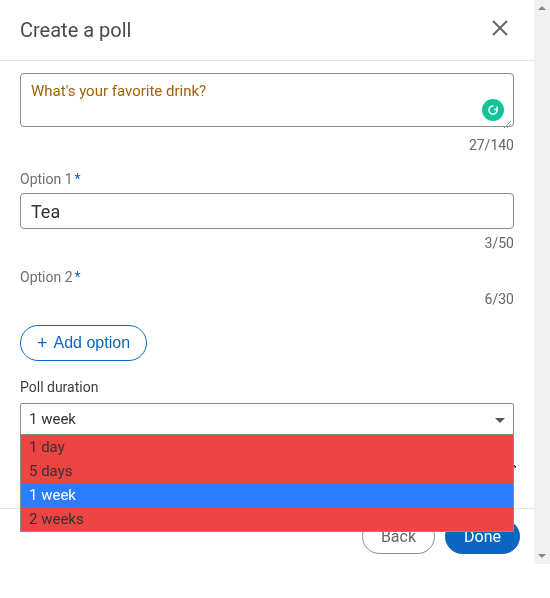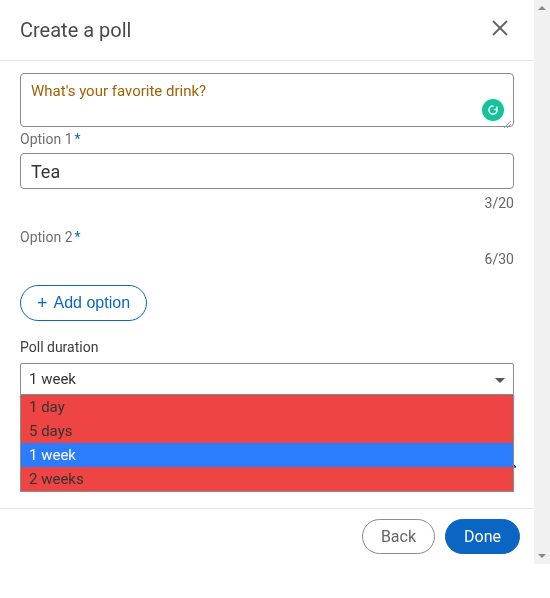--- a/index.html
+++ b/index.html
@@ -265,27 +265,28 @@
           <svg width="14" height="14" viewBox="0 0 24 24">
             <path d="M19 12 A7 7 0 1 1 12 5" fill="none" stroke="#fff" stroke-width="2.5" stroke-linecap="round"></path>
             <path d="M15 11 L19 11 L19 7" fill="none" stroke="#fff" stroke-width="2.5" stroke-linecap="round" stroke-linejoin="round"></path>
           </svg>
         </div>
         <svg class="resize-handle" width="10" height="10" viewBox="0 0 10 10">
           <line x1="2" y1="9" x2="9" y2="2" stroke="#999" stroke-width="1"></line>
           <line x1="5" y1="9" x2="9" y2="5" stroke="#999" stroke-width="1"></line>
         </svg>
       </div>
+      <div class="count">27/140</div>
 
       
       <div class="label">
         <span>Option 1</span><span class="req">*</span>
       </div>
       <input class="input" type="text" value="Tea" style="">
-      <div class="count">3/20</div>
+      <div class="count">3/50</div>
 
       
       <div class="label">
         <span>Option 2</span><span class="req">*</span>
       </div>
       <div class="count">6/30</div>
 
       <button class="add-option">
         <span class="plus">+</span>
         <span>Add option</span>

